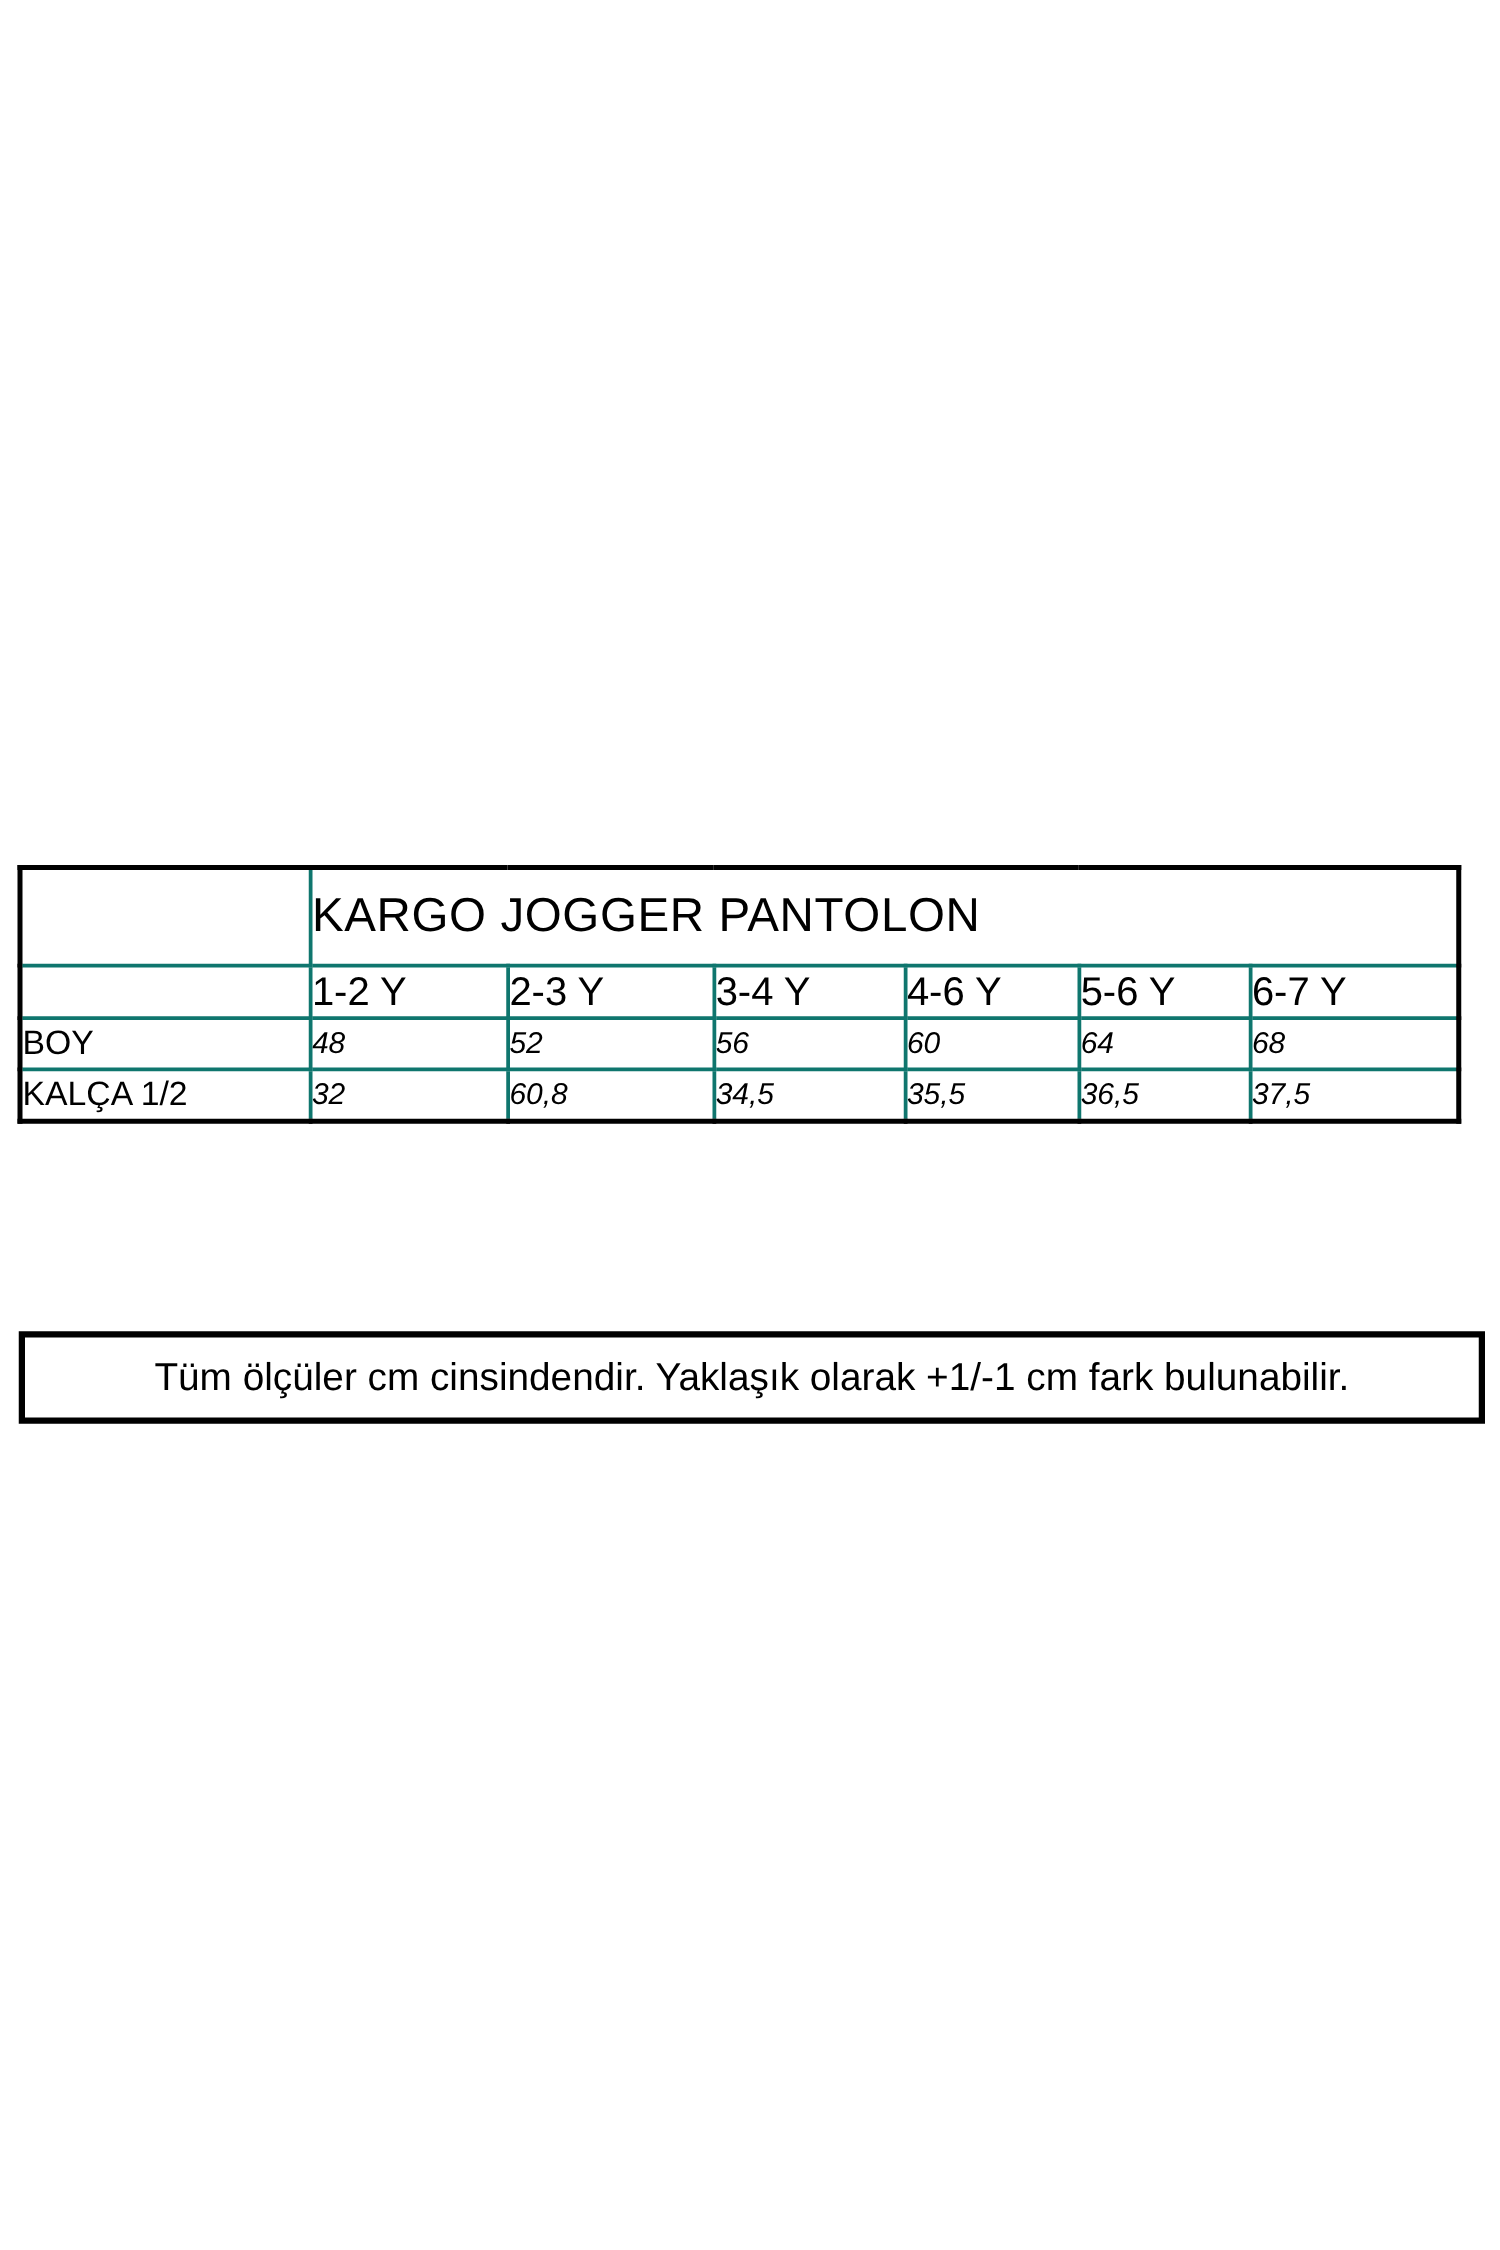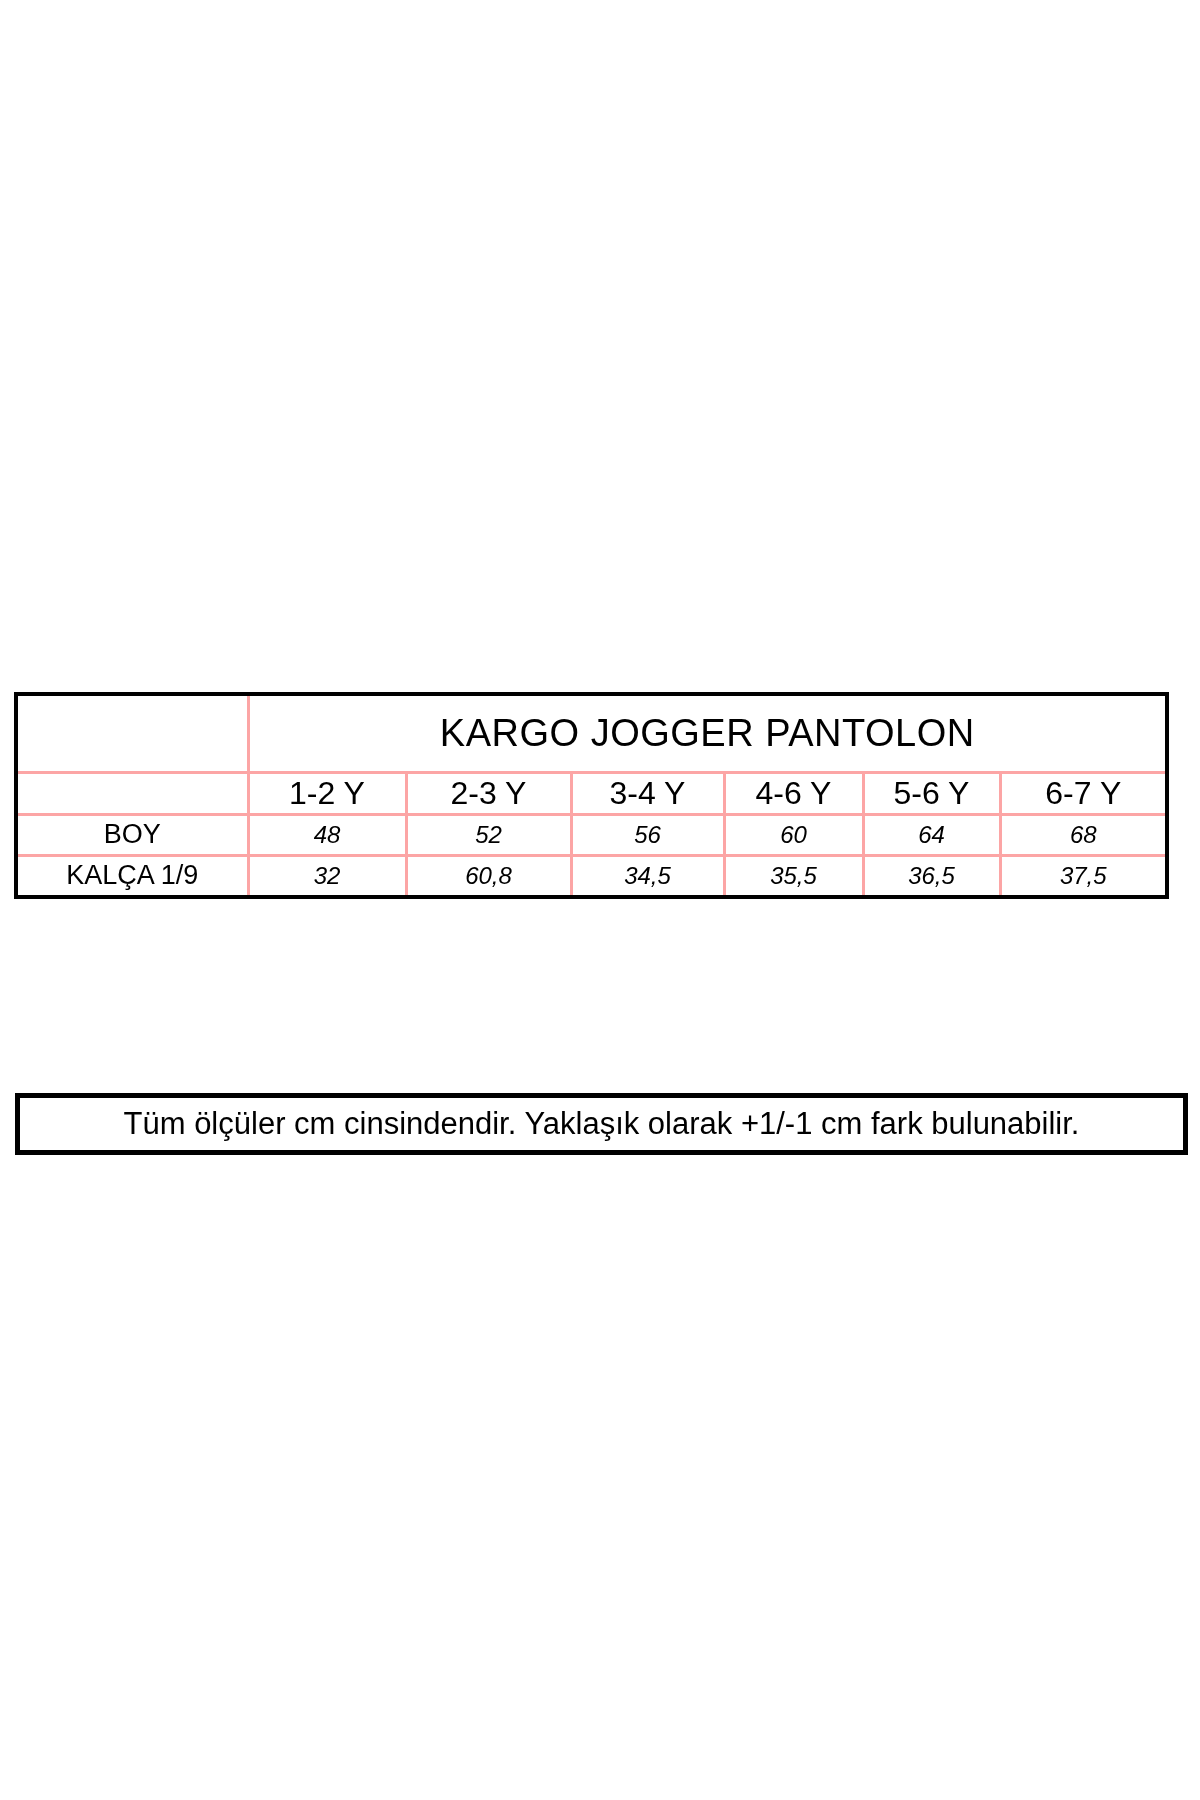--- a/index.html
+++ b/index.html
@@ -19,22 +19,21 @@
   table.size-table {
     position: absolute;
     left: 14px;
     top: 692px;
     width: 1151px;
     border-collapse: collapse;
     table-layout: fixed;
     border: 4px solid #000000;
   }
   table.size-table td {
-    border: 3px solid #fca5a5;
-    text-align: center;
+    border: 3px solid #0f766e;
     vertical-align: middle;
     padding: 0;
     overflow: hidden;
     white-space: nowrap;
   }
   tr.title-row   { height: 78px; }
   tr.header-row  { height: 42px; }
   tr.data-row-0  { height: 41px; }
   tr.data-row-1  { height: 45px; }
   tr.data-row-2  { height: 42px; }
@@ -50,23 +49,23 @@
     font-style: italic;
   }
   td.row-label-cell {
     font-size: 27px;
     text-align: left;
     padding-left: 7px;
   }
   .note-box {
     position: absolute;
     left: 15px;
-    top: 1093px;
+    top: 1065px;
     width: 1173px;
-    height: 62px;
+    height: 74px;
     box-sizing: border-box;
     border: 5px solid #000000;
     display: flex;
     align-items: center;
     justify-content: center;
     font-size: 31px;
     background: #ffffff;
   }
 </style>
 </head>
@@ -101,21 +100,21 @@
       <tr class="data-row-0">
         <td class="row-label-cell">BOY</td>
         <td class="value-cell">48</td>
         <td class="value-cell">52</td>
         <td class="value-cell">56</td>
         <td class="value-cell">60</td>
         <td class="value-cell">64</td>
         <td class="value-cell">68</td>
       </tr>
       <tr class="data-row-2">
-        <td class="row-label-cell">KALÇA 1/9</td>
+        <td class="row-label-cell">KALÇA 1/2</td>
         <td class="value-cell">32</td>
         <td class="value-cell">60,8</td>
         <td class="value-cell">34,5</td>
         <td class="value-cell">35,5</td>
         <td class="value-cell">36,5</td>
         <td class="value-cell">37,5</td>
       </tr>
     </tbody>
   </table>
 

